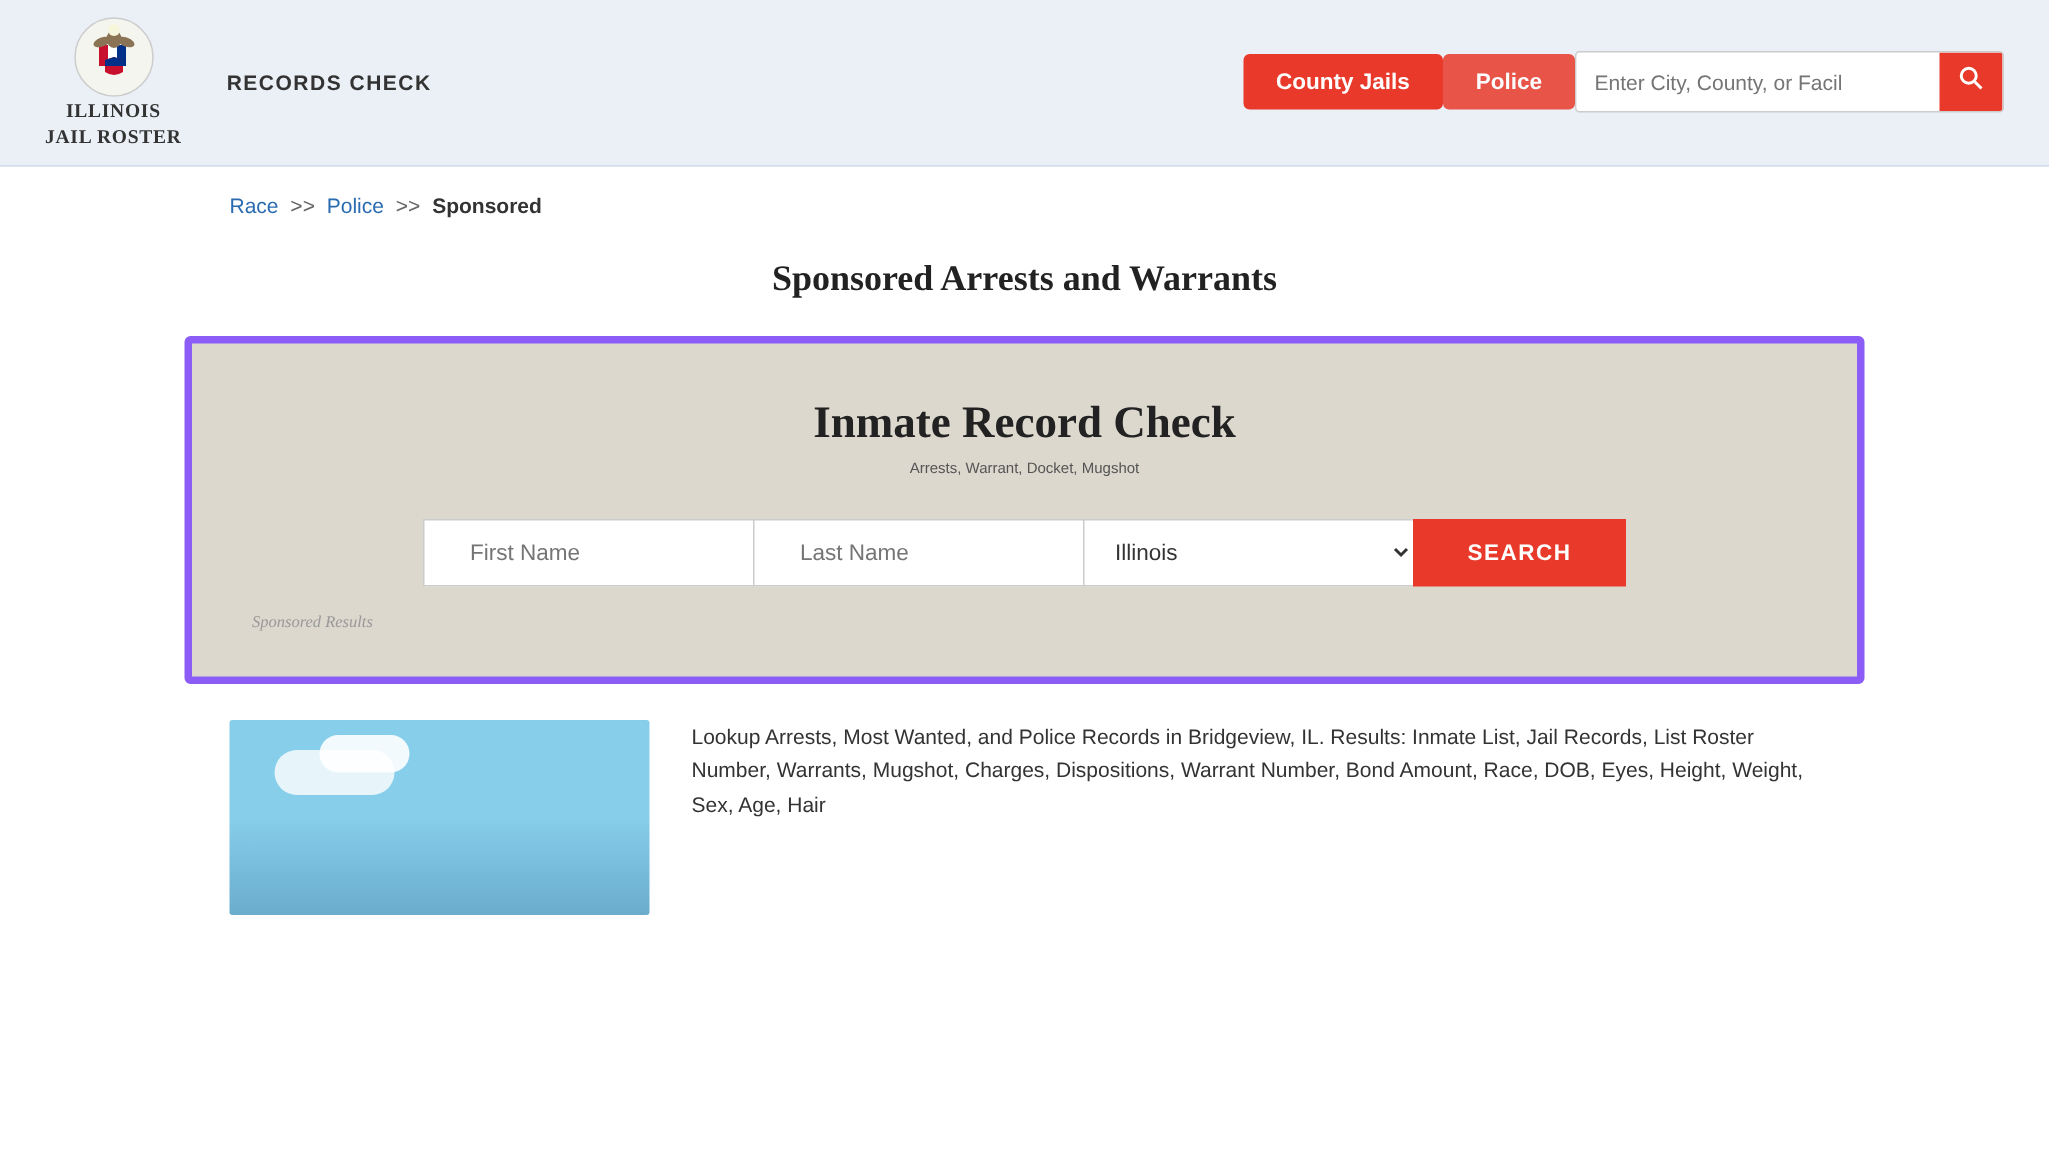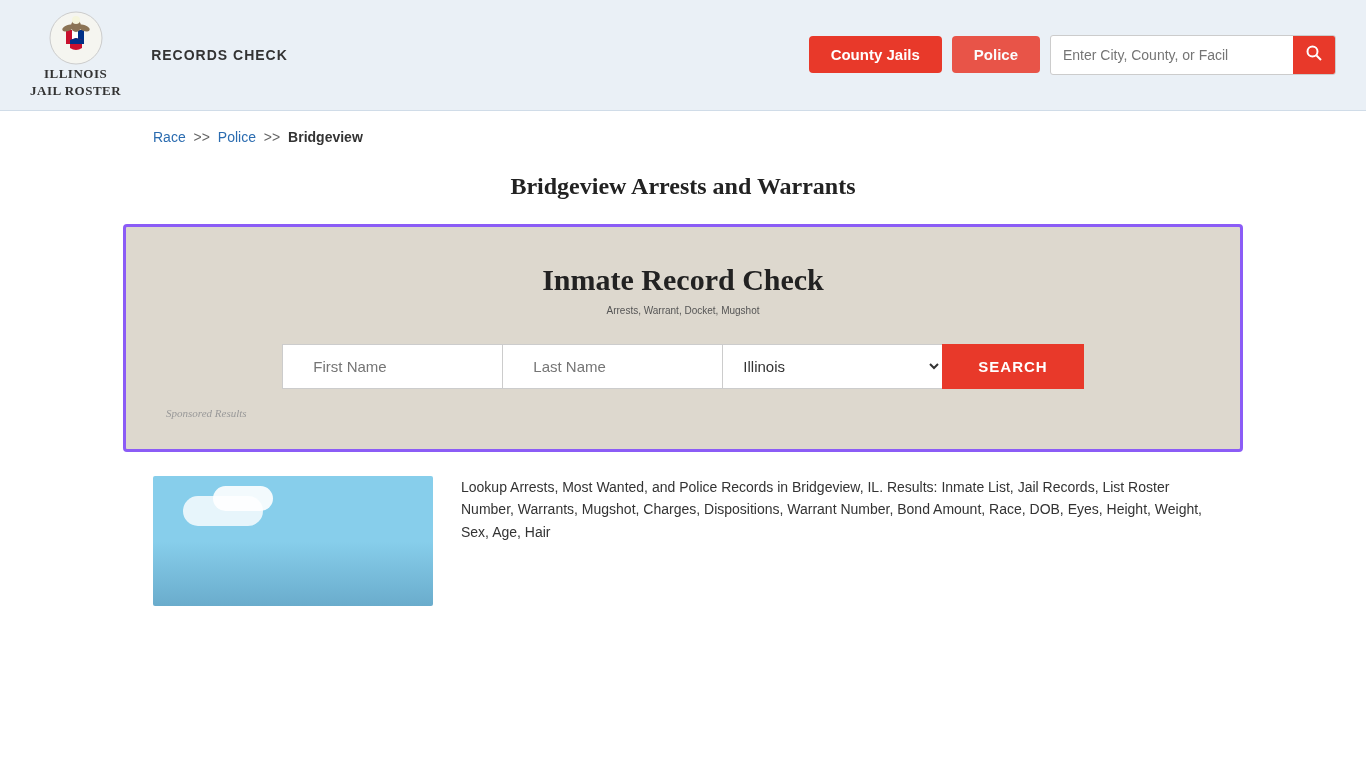--- a/index.html
+++ b/index.html
@@ -44,21 +44,20 @@
       font-size: 14px;
       font-weight: bold;
       color: #333;
       text-decoration: none;
       letter-spacing: 1px;
       text-transform: uppercase;
     }
     .header-right {
       display: flex;
       align-items: center;
-      gap: 10px;
     }
     .nav-btn {
       padding: 10px 22px;
       font-size: 15px;
       font-family: Arial, sans-serif;
       font-weight: bold;
       color: #fff;
       border: none;
       border-radius: 4px;
       cursor: pointer;
@@ -110,21 +109,21 @@
       font-size: 24px;
       font-weight: bold;
       color: #222;
     }
 
     
     .search-section {
       margin: 0 auto 24px auto;
       max-width: 1120px;
       background: #ddd8ce;
-      border: 3px solid #8b5cf6;
+      border: 5px solid #8b5cf6;
       border-radius: 4px;
       padding: 36px 40px 30px 40px;
       text-align: center;
     }
     .search-section h2 {
       font-family: Georgia, serif;
       font-size: 30px;
       font-weight: bold;
       color: #222;
       margin-bottom: 8px;
@@ -283,25 +282,25 @@
   </div>
 </header>
 
 <div class="main-wrapper">
 
   <nav class="breadcrumb">
     <a href="#">Race</a>
     <span class="sep">&gt;&gt;</span>
     <a href="#">Police</a>
     <span class="sep">&gt;&gt;</span>
-    <span class="current">Bridgeview</span>
+    <span class="current">Sponsored</span>
   </nav>
 
   <div class="page-title-area">
-    <h1>Bridgeview Arrests and Warrants</h1>
+    <h1>Sponsored Arrests and Warrants</h1>
   </div>
 
   <div class="search-section">
     <h2>Inmate Record Check</h2>
     <p class="subtitle">Arrests, Warrant, Docket, Mugshot</p>
     <div class="search-fields">
       <input type="text" placeholder="First Name" style="">
       <input type="text" placeholder="Last Name" style="">
       <select>
         <option>Illinois</option>

